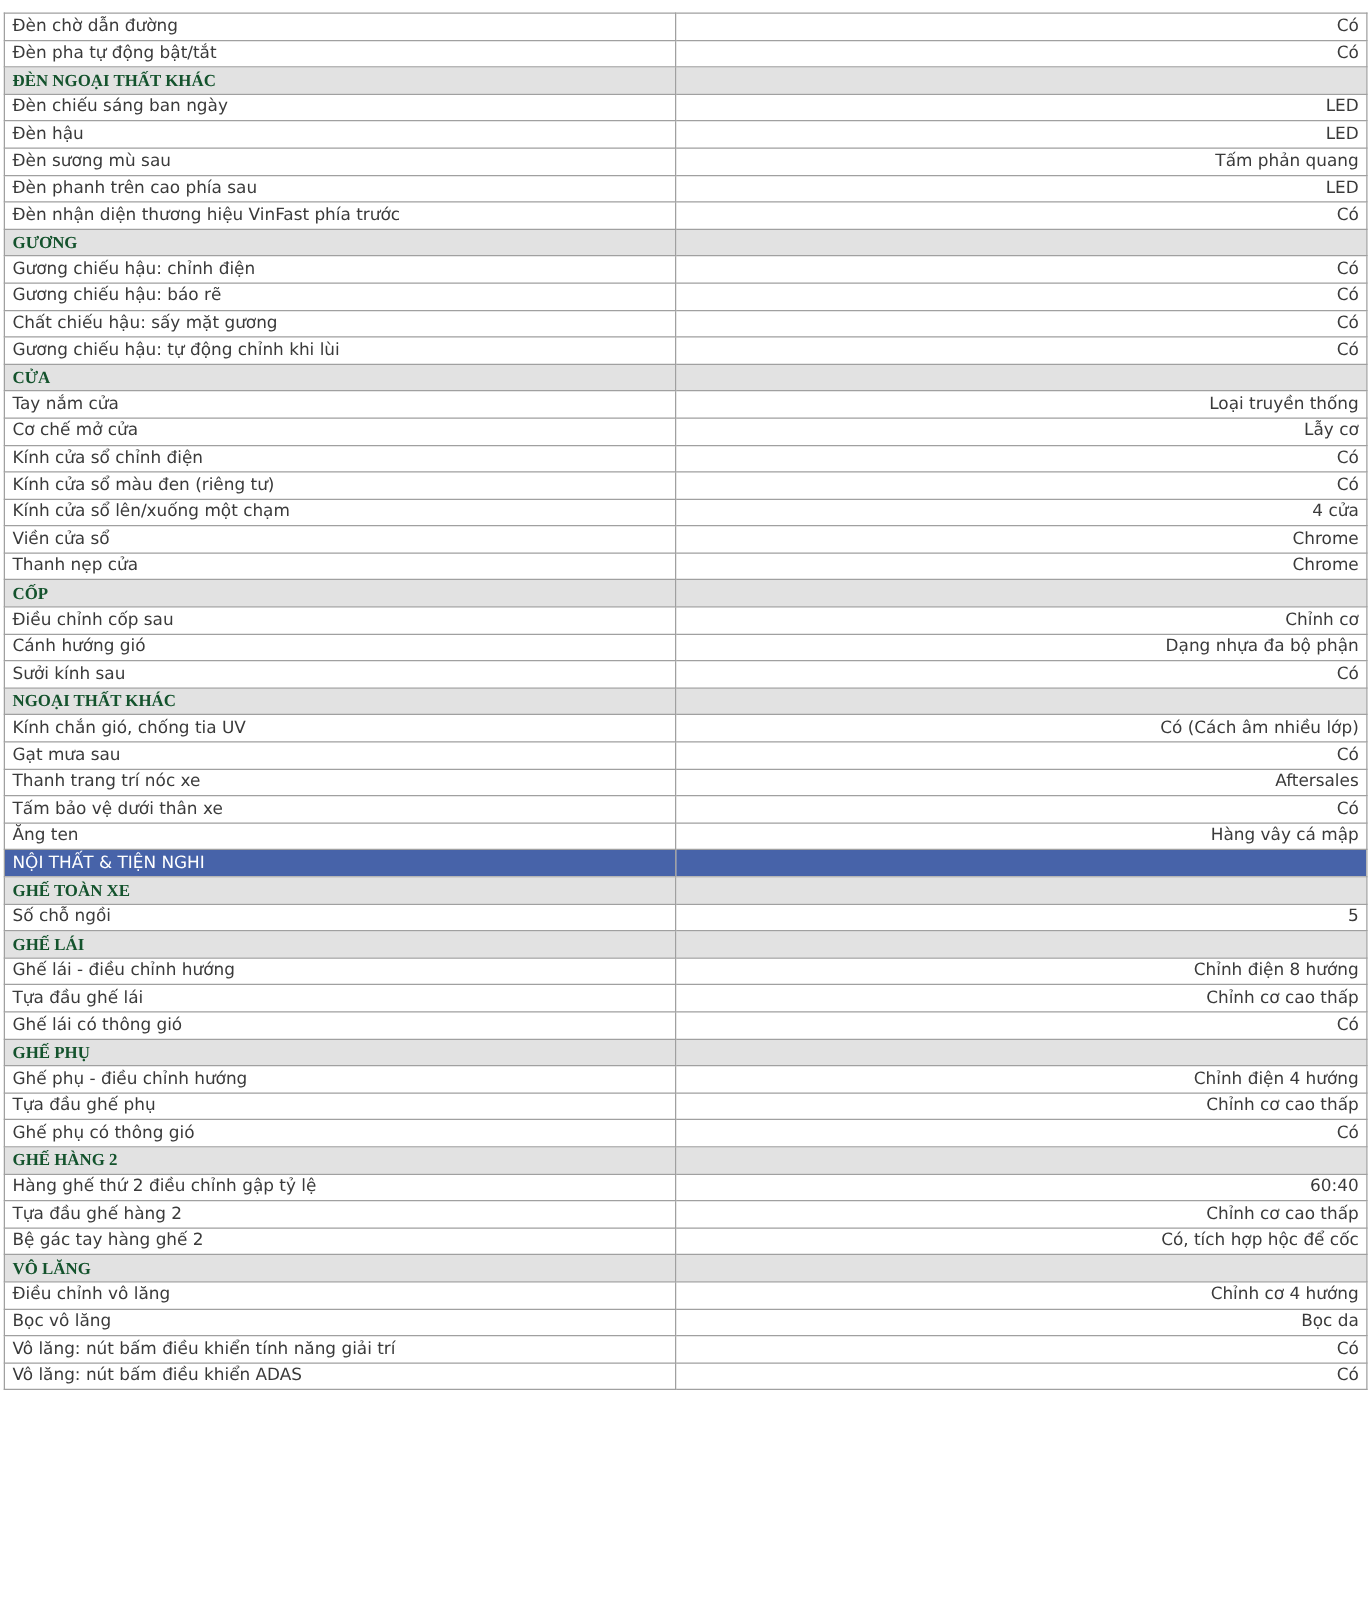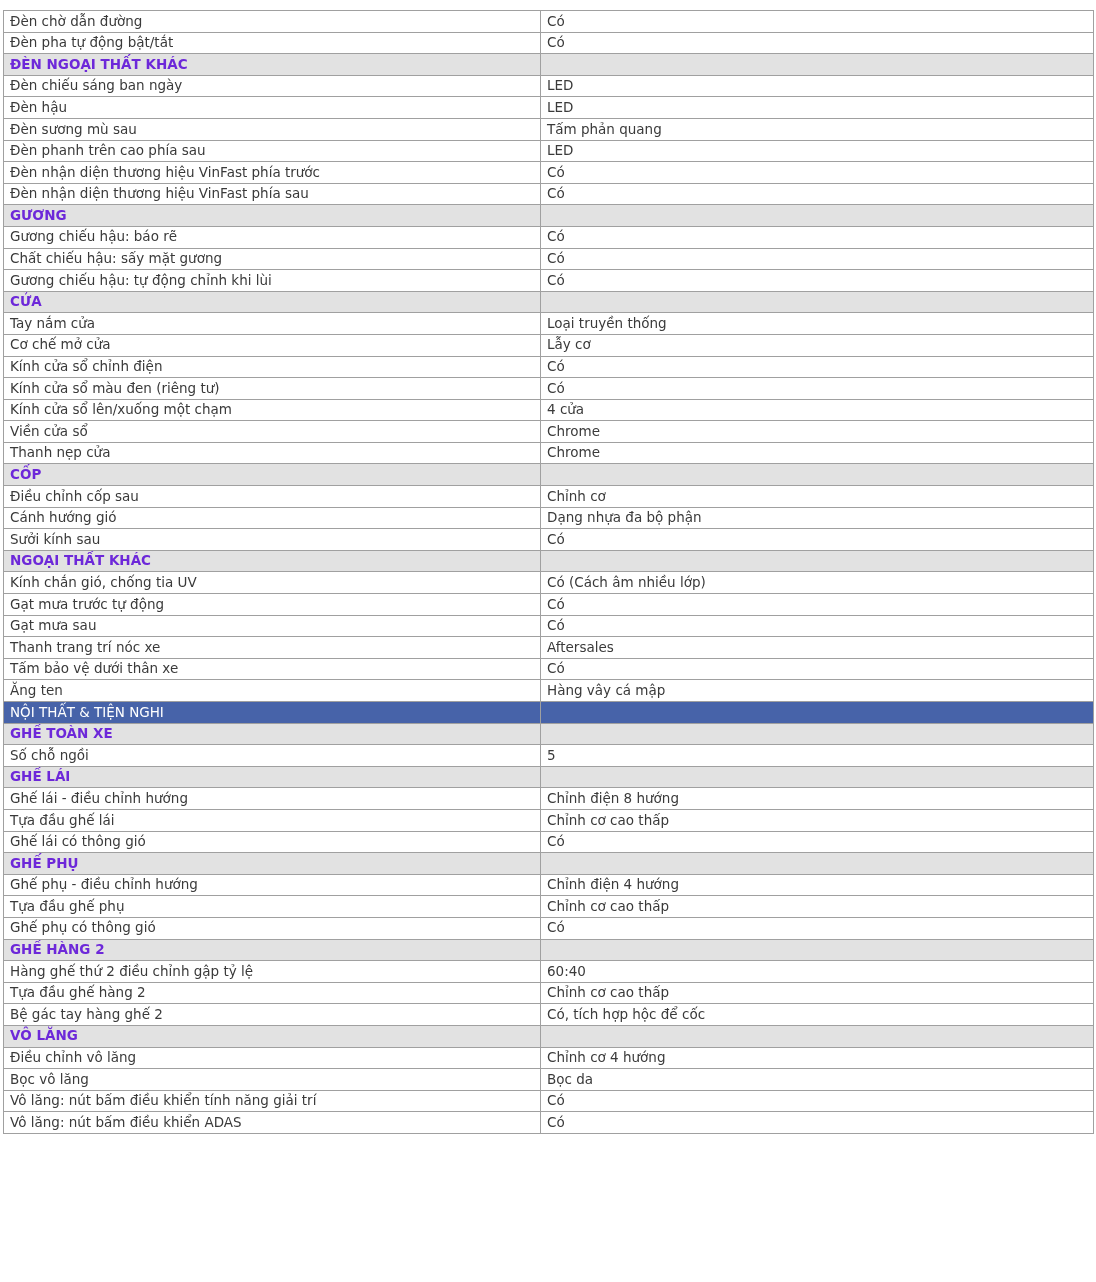--- a/index.html
+++ b/index.html
@@ -26,25 +26,26 @@
     border:1px solid var(--border);
     height:21.6px;
     padding:0 6px;
     font-size:13.5px;
     line-height:1.15;
     overflow:hidden;
     white-space:nowrap;
     vertical-align:middle;
   }
   td.label{text-align:left;}
-  td.value{text-align:left;}
+  td.value{text-align:right;}
   tr.section td{
     background:var(--section-bg);
     font-weight:bold;
-    color:#6d28d9;
+    color:#14532d;
+    font-family:Liberation Serif, serif;
   }
   tr.main-section td{
     background:var(--accent);
     color:var(--accent-text);
     font-weight:normal;
   }
 </style>
 </head>
 <body>
 
@@ -79,27 +80,27 @@
         <td class="value">Tấm phản quang</td>
       </tr>
       <tr class="item">
         <td class="label">Đèn phanh trên cao phía sau</td>
         <td class="value">LED</td>
       </tr>
       <tr class="item">
         <td class="label">Đèn nhận diện thương hiệu VinFast phía trước</td>
         <td class="value">Có</td>
       </tr>
-      <tr class="item">
-        <td class="label">Đèn nhận diện thương hiệu VinFast phía sau</td>
-        <td class="value">Có</td>
-      </tr>
       <tr class="section">
         <td class="label">GƯƠNG</td>
         <td class="value"></td>
+      </tr>
+      <tr class="item">
+        <td class="label">Gương chiếu hậu: chỉnh điện</td>
+        <td class="value">Có</td>
       </tr>
       <tr class="item">
         <td class="label">Gương chiếu hậu: báo rẽ</td>
         <td class="value">Có</td>
       </tr>
       <tr class="item">
         <td class="label">Chất chiếu hậu: sấy mặt gương</td>
         <td class="value">Có</td>
       </tr>
       <tr class="item">
@@ -154,24 +155,20 @@
         <td class="label">Sưởi kính sau</td>
         <td class="value">Có</td>
       </tr>
       <tr class="section">
         <td class="label">NGOẠI THẤT KHÁC</td>
         <td class="value"></td>
       </tr>
       <tr class="item">
         <td class="label">Kính chắn gió, chống tia UV</td>
         <td class="value">Có (Cách âm nhiều lớp)</td>
-      </tr>
-      <tr class="item">
-        <td class="label">Gạt mưa trước tự động</td>
-        <td class="value">Có</td>
       </tr>
       <tr class="item">
         <td class="label">Gạt mưa sau</td>
         <td class="value">Có</td>
       </tr>
       <tr class="item">
         <td class="label">Thanh trang trí nóc xe</td>
         <td class="value">Aftersales</td>
       </tr>
       <tr class="item">

